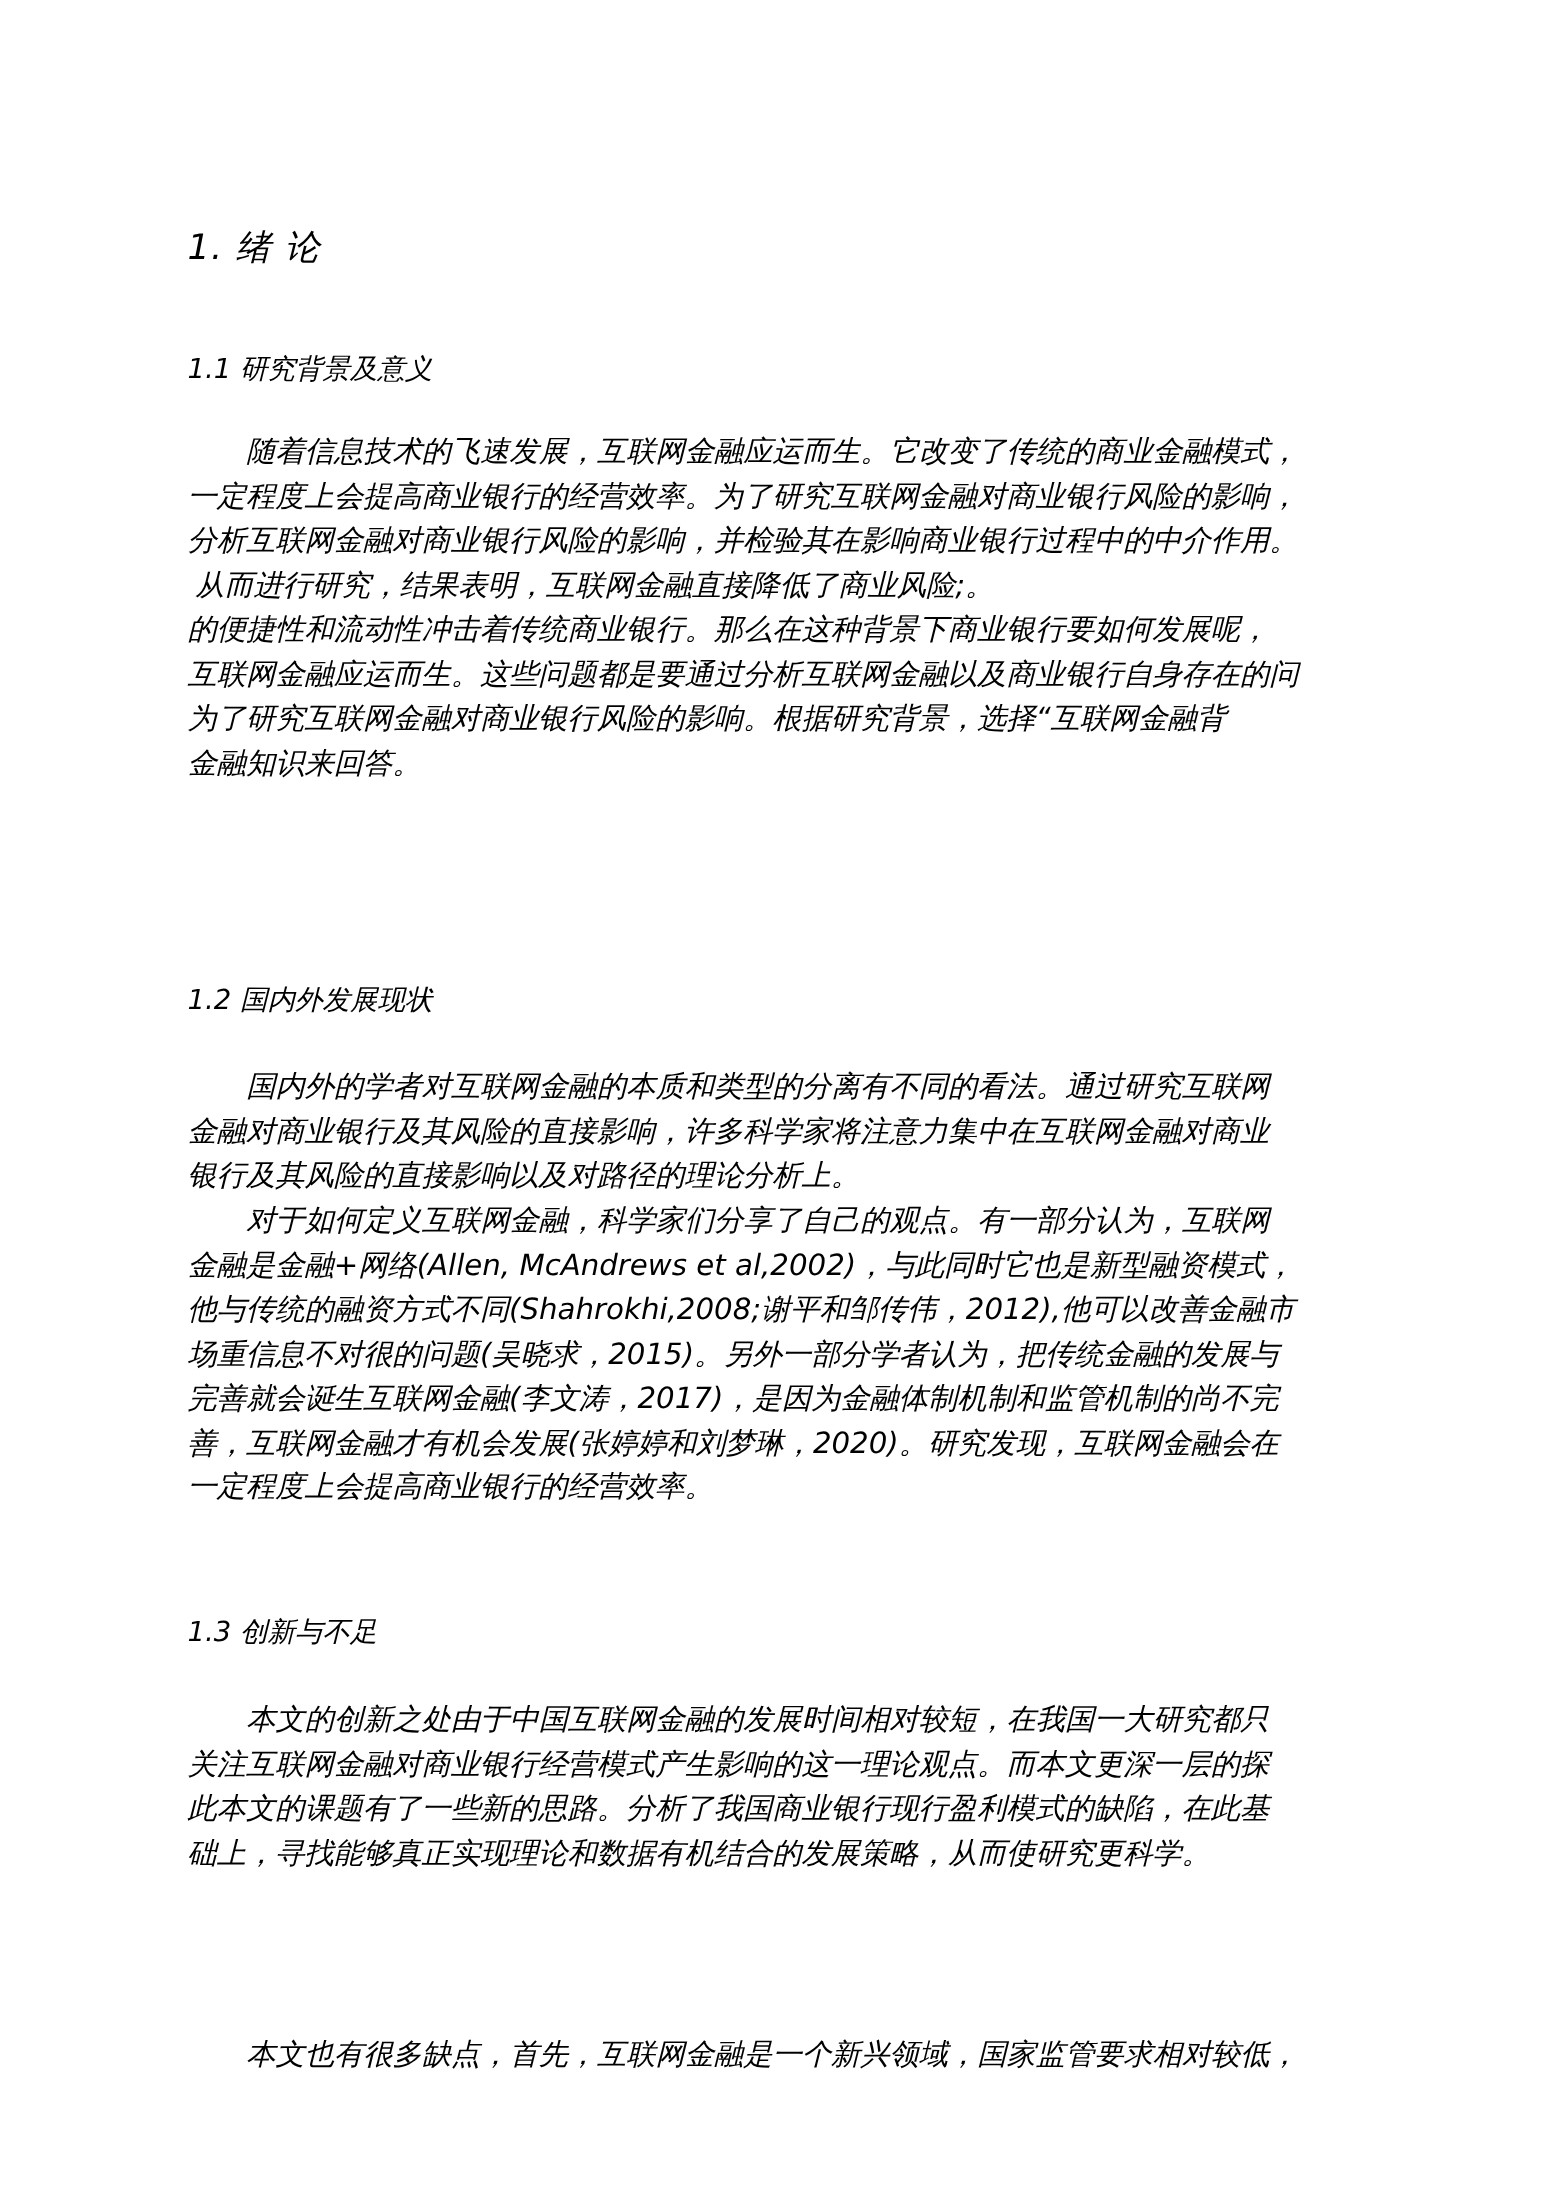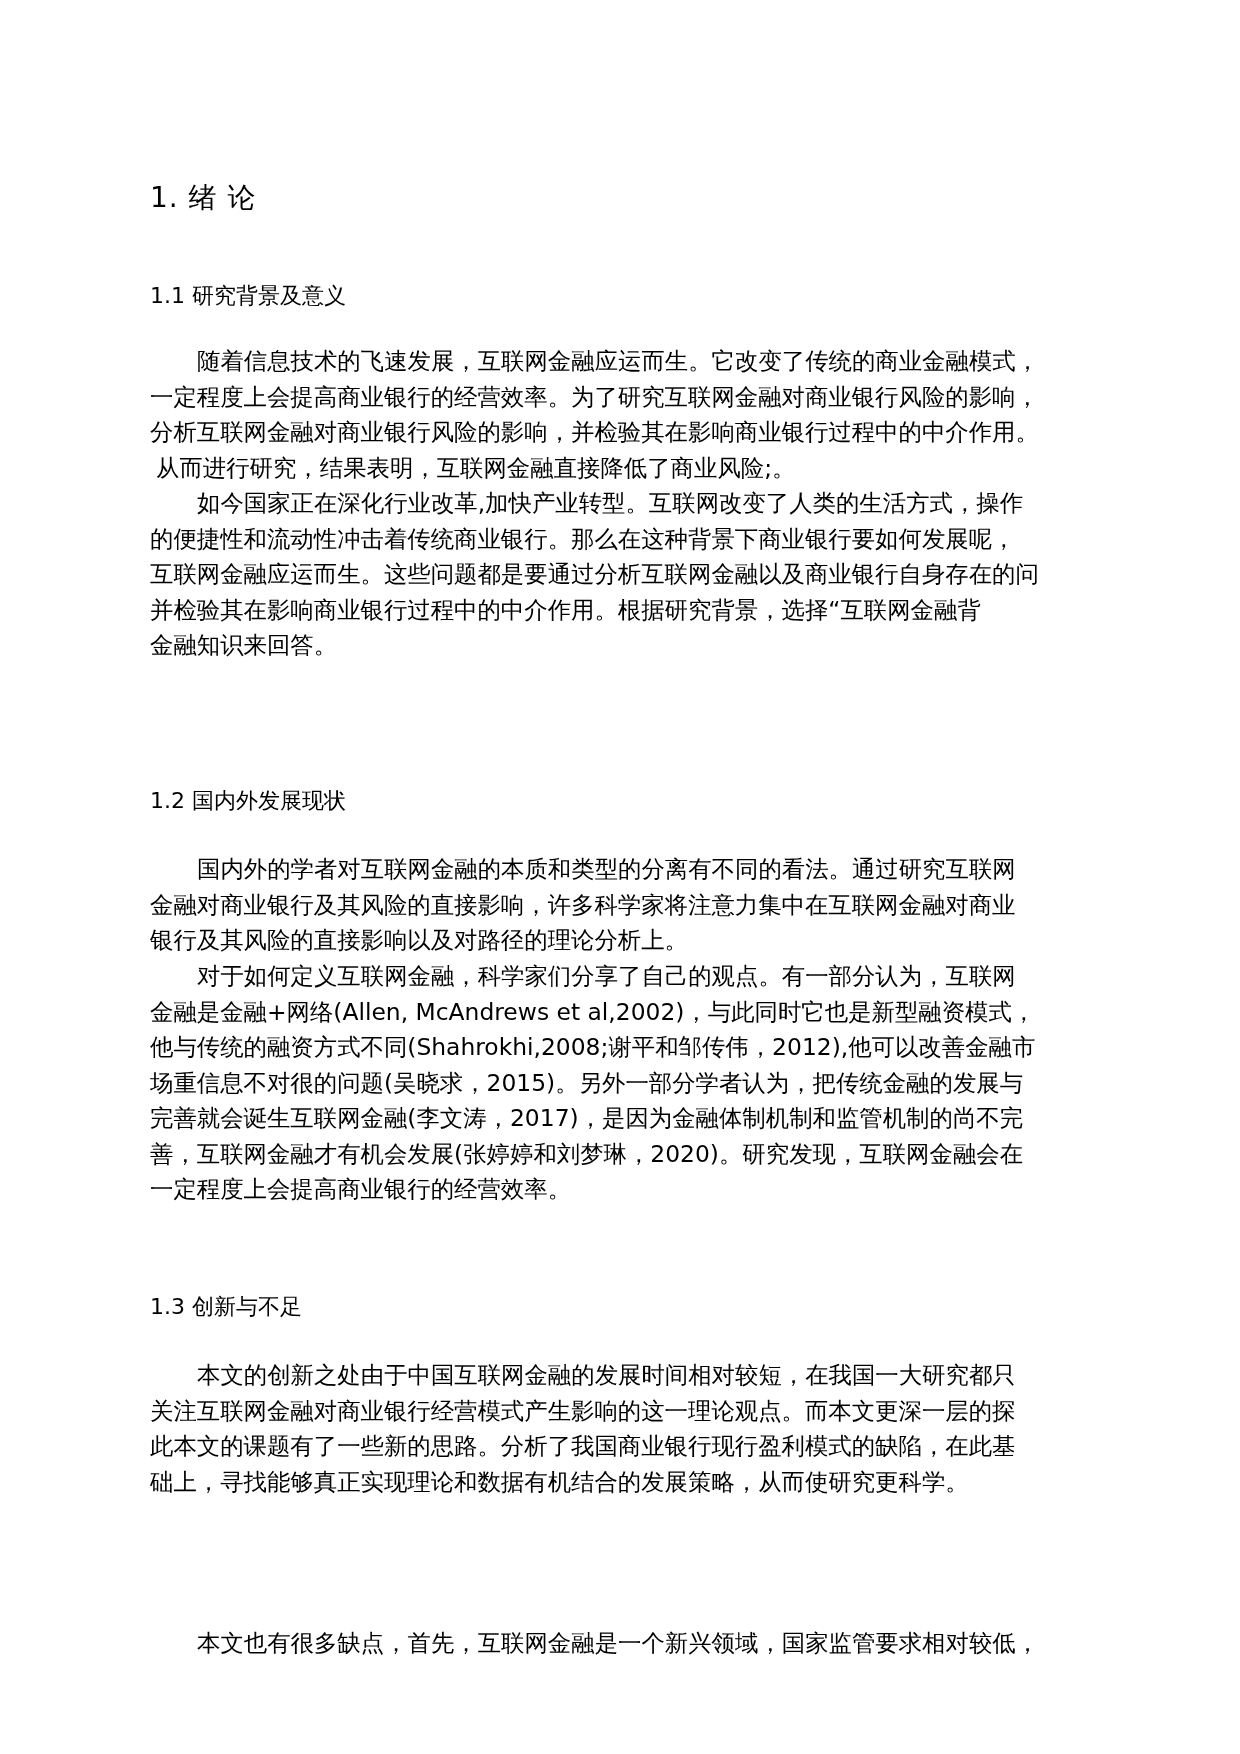--- a/index.html
+++ b/index.html
@@ -14,20 +14,21 @@
     overflow: hidden;
     color: #000000;
     font-family: "DejaVu Sans", "Liberation Sans", sans-serif;
   }
   .page {
     position: absolute;
     left: 0; top: 0;
     width: 1240px;
     height: 1398px;
     background: #ffffff;
+    font-style: italic;
   }
   .h1 {
     position: absolute;
     left: 150px;
     font-size: 28px;
     line-height: 32px;
     white-space: nowrap;
     letter-spacing: 1px;
   }
   .h2 {
@@ -62,24 +63,23 @@
   <div class="h2" style="top:281px;">1.1 研究背景及意义</div>
 
   <div class="para" style="top:344px;">
     <span class="line indent">随着信息技术的飞速发展，互联网金融应运而生。它改变了传统的商业金融模式，</span>
     <span class="line">一定程度上会提高商业银行的经营效率。为了研究互联网金融对商业银行风险的影响，</span>
     <span class="line">分析互联网金融对商业银行风险的影响，并检验其在影响商业银行过程中的中介作用。</span>
     <span class="line indent-small">从而进行研究，结果表明，互联网金融直接降低了商业风险;。</span>
   </div>
 
   <div class="para" style="top:486px;">
-    <span class="line indent">如今国家正在深化行业改革,加快产业转型。互联网改变了人类的生活方式，操作</span>
     <span class="line">的便捷性和流动性冲击着传统商业银行。那么在这种背景下商业银行要如何发展呢，</span>
     <span class="line">互联网金融应运而生。这些问题都是要通过分析互联网金融以及商业银行自身存在的问</span>
-    <span class="line">并检验其在影响商业银行过程中的中介作用。根据研究背景，选择“互联网金融背</span>
+    <span class="line">为了研究互联网金融对商业银行风险的影响。根据研究背景，选择“互联网金融背</span>
     <span class="line">金融知识来回答。</span>
   </div>
 
   <div class="h2" style="top:786px;">1.2 国内外发展现状</div>
 
   <div class="para" style="top:852px;">
     <span class="line indent">国内外的学者对互联网金融的本质和类型的分离有不同的看法。通过研究互联网</span>
     <span class="line">金融对商业银行及其风险的直接影响，许多科学家将注意力集中在互联网金融对商业</span>
     <span class="line">银行及其风险的直接影响以及对路径的理论分析上。</span>
   </div>

